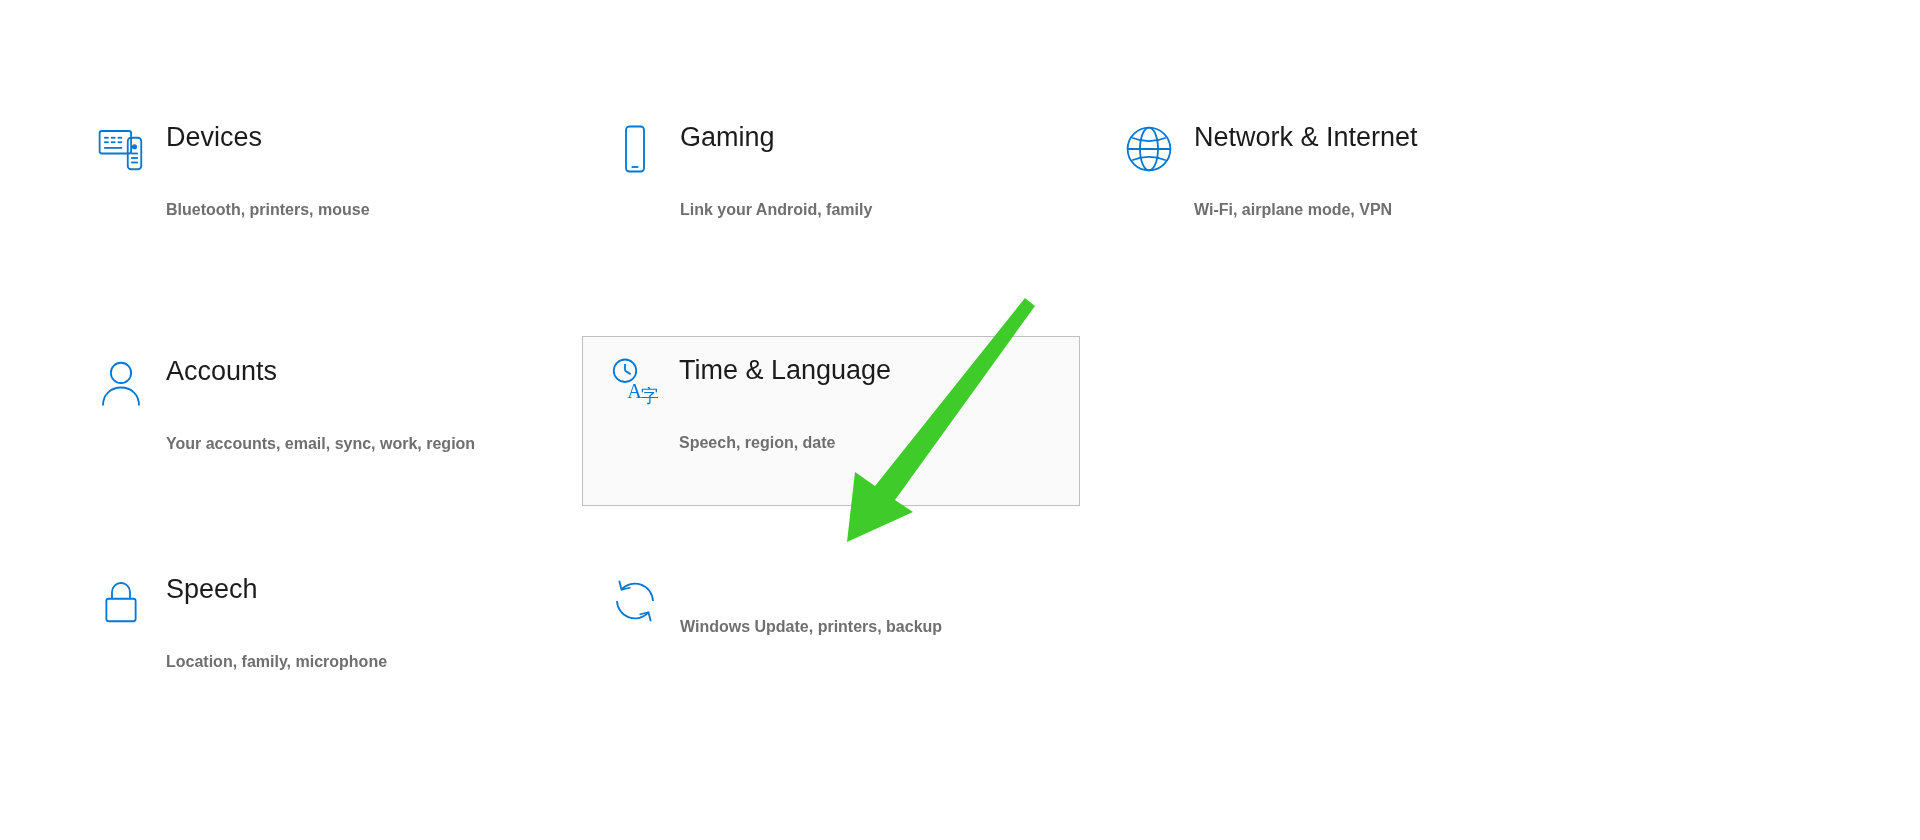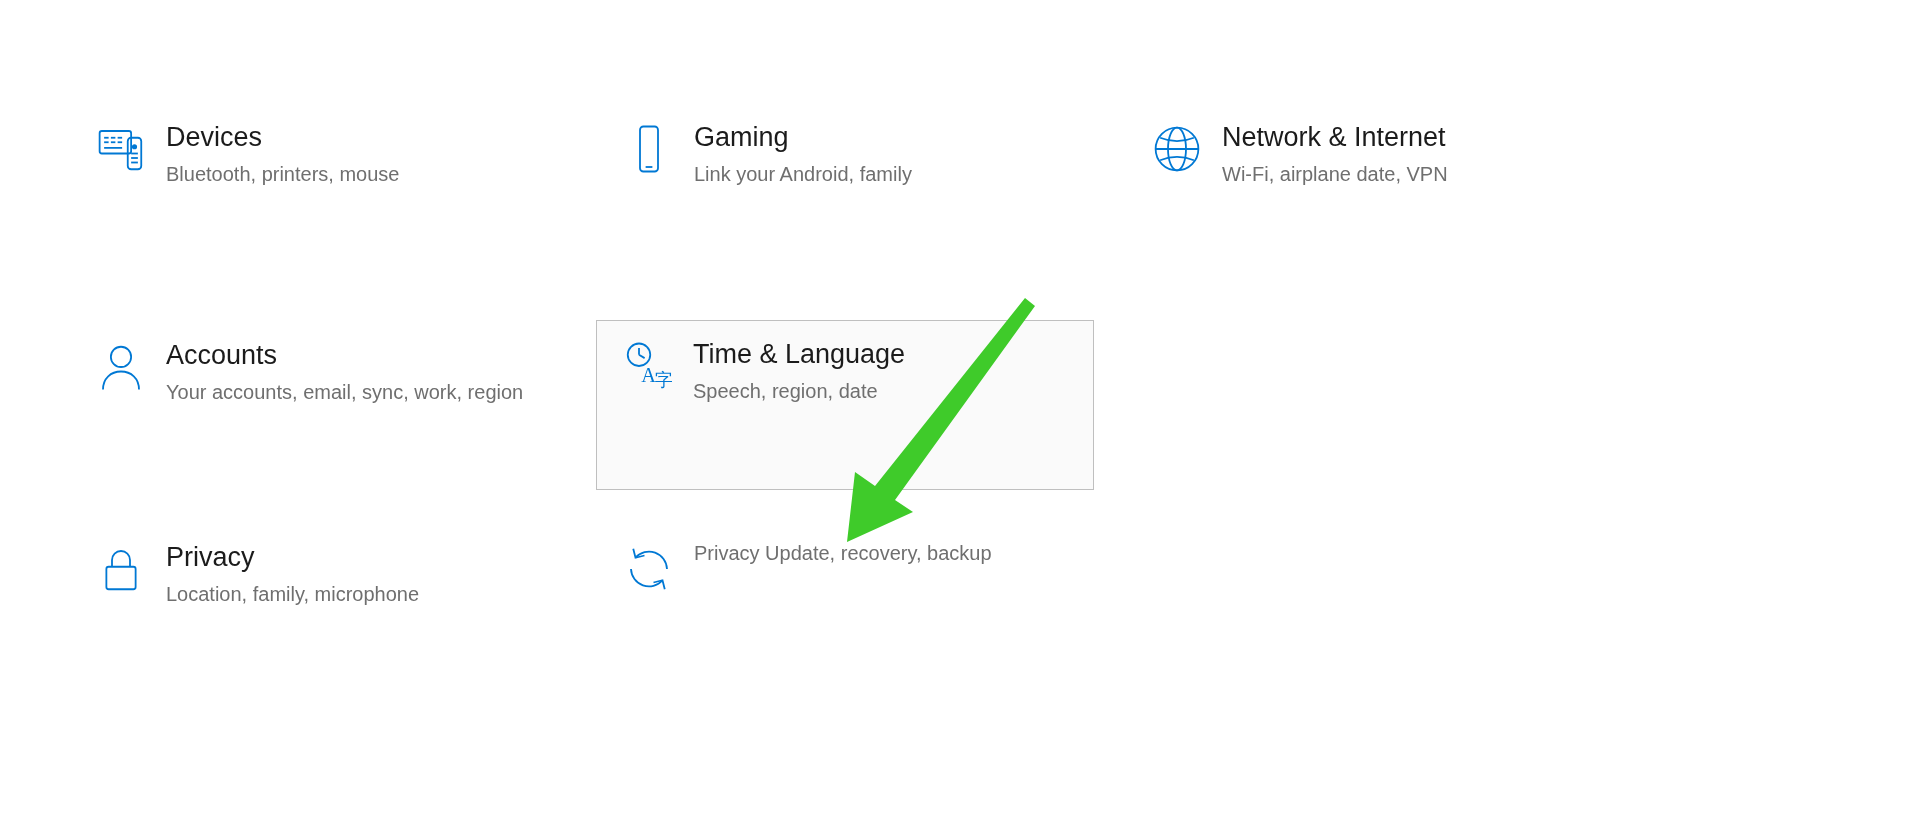--- a/index.html
+++ b/index.html
@@ -14,20 +14,21 @@
   .grid {
     position: absolute;
     top: 110px;
     left: 68px;
     width: 1510px;
     display: grid;
     grid-template-columns: repeat(3, 498px);
     grid-auto-rows: 210px;
     column-gap: 30px;
     row-gap: 0px;
+    gap: 16px;
   }
   .tile {
     display: flex;
     align-items: flex-start;
     padding: 8px 14px 8px 6px;
     border: 2px solid transparent;
     cursor: pointer;
   }
   .tile.hover {
     border: 1px solid #bfbfbf;
@@ -52,25 +53,26 @@
     padding-top: 0;
   }
   .tile-title {
     font-size: 27px;
     color: #1b1b1b;
     font-weight: 400;
     line-height: 1.3;
     margin-bottom: 6px;
   }
   .tile-desc {
-    font-size: 20px;
+    font-size: 16px;
     color: #6f6f6f;
-    font-weight: 400;
+    font-weight: 700;
     line-height: 1.35;
     max-width: 360px;
+    margin-top: 44px;
   }
   
   .row2 { grid-row: 2; padding-top: 16px; height: 170px;}
   .row3 { grid-row: 3; padding-top: 8px;}
 
   
   .arrow {
     position: absolute;
     pointer-events: none;
   }
@@ -122,21 +124,21 @@
       <svg viewBox="0 0 48 48">
         <circle cx="24" cy="24" r="19"></circle>
         <ellipse cx="24" cy="24" rx="8" ry="19"></ellipse>
         <line x1="5" y1="24" x2="43" y2="24"></line>
         <path d="M9 14 Q24 20 39 14"></path>
         <path d="M9 34 Q24 28 39 34"></path>
       </svg>
     </div>
     <div class="text-wrap">
       <div class="tile-title">Network &amp; Internet</div>
-      <div class="tile-desc">Wi-Fi, airplane date, VPN</div>
+      <div class="tile-desc">Wi-Fi, airplane mode, VPN</div>
     </div>
   </div>
 
   <div class="tile row2">
     <div class="icon-wrap">
       <svg viewBox="0 0 48 48">
         <circle cx="24" cy="15" r="9"></circle>
         <path d="M8 44c0-10 7-16 16-16s16 6 16 16"></path>
       </svg>
     </div>
@@ -164,36 +166,36 @@
 
 
   <div class="tile row3">
     <div class="icon-wrap">
       <svg viewBox="0 0 48 48">
         <rect x="11" y="22" width="26" height="20" rx="2"></rect>
         <path d="M16 22v-6a8 8 0 0 1 16 0v6"></path>
       </svg>
     </div>
     <div class="text-wrap">
-      <div class="tile-title">Privacy</div>
+      <div class="tile-title">Speech</div>
       <div class="tile-desc">Location, family, microphone</div>
     </div>
   </div>
 
   <div class="tile row3">
     <div class="icon-wrap">
       <svg viewBox="0 0 48 48" stroke-width="3">
         <path d="M40 24a16 16 0 0 0-28-10"></path>
         <polyline points="10,6 12,14 20,12" fill="none"></polyline>
         <path d="M8 24a16 16 0 0 0 28 10"></path>
         <polyline points="38,42 36,34 28,36" fill="none"></polyline>
       </svg>
     </div>
     <div class="text-wrap">
-      <div class="tile-desc">Privacy Update, recovery, backup</div>
+      <div class="tile-desc">Windows Update, printers, backup</div>
     </div>
   </div>
 
 </div>
 
 <svg class="arrow" style="left:835px; top:290px; width:210px; height:260px;" viewBox="0 0 210 260">
   <defs></defs>
   <polygon points="190,8 200,16 60,210 78,222 12,252 20,182 40,196" fill="#3fcb2a"></polygon>
 </svg>
 

